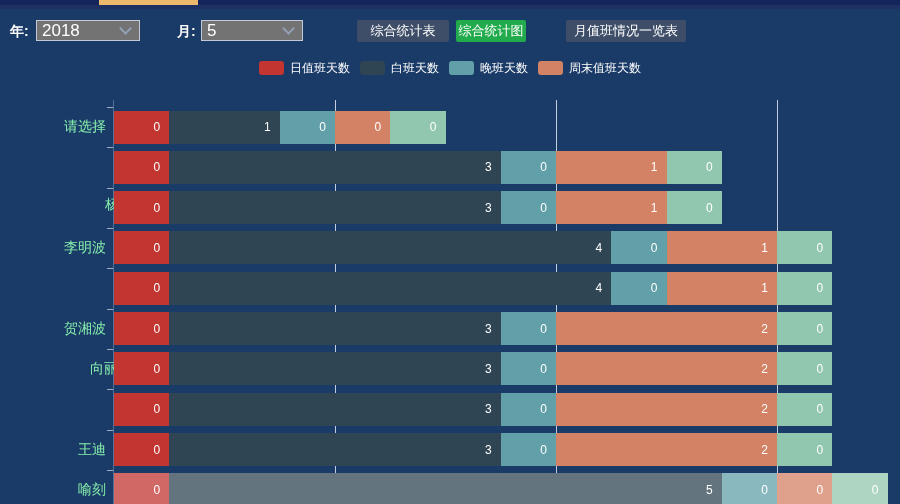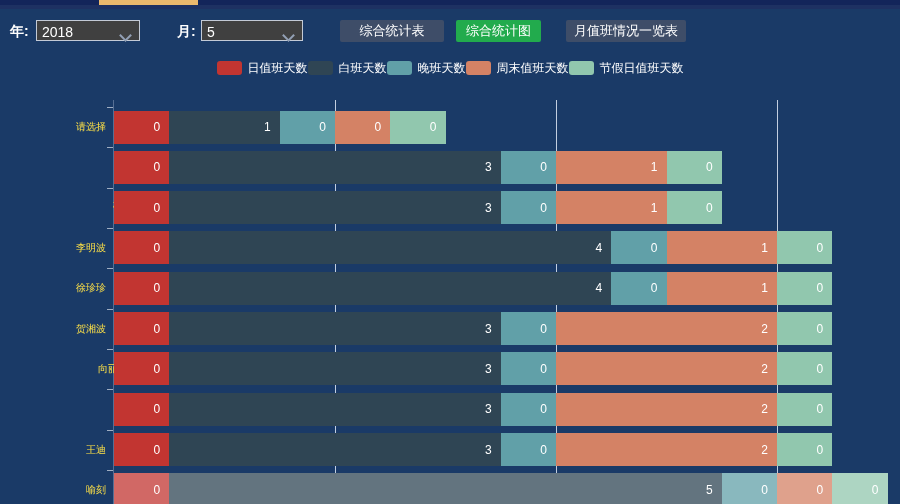--- a/index.html
+++ b/index.html
@@ -10,50 +10,50 @@
     position:relative;
   }
   .topstrip{position:absolute;left:0;top:0;width:900px;height:5px;background:#13255a;}
   .topstrip-accent{position:absolute;left:99px;top:0;width:99px;height:5px;background:#ecb96d;}
   .topstrip2{position:absolute;left:0;top:5px;width:900px;height:4px;background:#1e3162;}
 
   .toolbar{position:absolute;left:0;top:9px;width:900px;height:50px;}
   .field-label{position:absolute;color:#ffffff;font-size:14px;font-weight:bold;top:14px;}
   .select-box{
     position:absolute;top:11px;height:21px;box-sizing:border-box;
-    background:#404040;border:1px solid #c3cad6;
-    display:flex;align-items:flex-end;justify-content:space-between;
-    color:#ffffff;font-size:14px;padding:0 9px 0 5px;cursor:pointer;
+    background:#737373;border:1px solid #c3cad6;
+    display:flex;align-items:center;justify-content:space-between;
+    color:#ffffff;font-size:17px;padding:0 9px 0 5px;cursor:pointer;
   }
   .chev{
     width:7px;height:7px;border-right:2px solid #93a0b5;border-bottom:2px solid #93a0b5;
     transform:rotate(45deg);margin-top:-4px;flex:0 0 auto;
   }
   .btn{
     position:absolute;top:11px;height:22px;border-radius:2px;
     display:flex;align-items:center;justify-content:center;
     color:#ffffff;font-size:13px;cursor:pointer;background:#3e4d68;
   }
   .btn.active{background:#22ab4d;}
 
   .legend{
     position:absolute;left:0;top:59px;width:900px;height:18px;
-    display:flex;align-items:center;justify-content:center;
+    display:flex;align-items:center;justify-content:center;gap:10px;
   }
   .legend-item{display:flex;align-items:center;gap:6px;cursor:pointer;}
   .legend-swatch{width:25px;height:14px;border-radius:3px;}
   .legend-label{color:#ffffff;font-size:12px;}
 
   .chart{position:absolute;left:0;top:0;width:900px;height:504px;}
   .gridline{position:absolute;top:100px;height:404px;width:1px;background:rgba(224,233,246,0.85);}
   .axis-line{position:absolute;top:100px;height:404px;width:1px;background:rgba(160,178,203,0.45);}
   .axis-tick{position:absolute;width:6px;height:1px;background:#9fadc2;}
   .cat-label{
     position:absolute;left:0;display:flex;align-items:center;justify-content:flex-end;
-    color:#fde047;font-size:10px;
+    color:#86efac;font-size:14px;
   }
   .bar-row{position:absolute;display:flex;}
   .seg{
     height:100%;box-sizing:border-box;flex:0 0 auto;
     display:flex;align-items:center;justify-content:flex-end;
     padding-right:9px;color:#ffffff;font-size:12px;
   }
 </style>
 </head>
 <body>
@@ -69,45 +69,41 @@
     <span>2018</span>
     <span class="chev"></span>
   </div>
 
   <span class="field-label" style="left:177px">月:</span>
   <div class="select-box" style="left:201px;width:102px">
     <span>5</span>
     <span class="chev"></span>
   </div>
 
-  <div class="btn" style="left:340px;width:104px">综合统计表</div>
-  <div class="btn active" style="left:456px;width:85px">综合统计图</div>
+  <div class="btn" style="left:357px;width:92px">综合统计表</div>
+  <div class="btn active" style="left:456px;width:70px">综合统计图</div>
   <div class="btn" style="left:566px;width:120px">月值班情况一览表</div>
 </div>
 
 <div class="legend" id="legend">
     <div class="legend-item">
       <span class="legend-swatch" style="background: rgb(194, 53, 49);"></span>
       <span class="legend-label">日值班天数</span>
     </div>
     <div class="legend-item">
       <span class="legend-swatch" style="background: rgb(47, 69, 84);"></span>
       <span class="legend-label">白班天数</span>
     </div>
     <div class="legend-item">
       <span class="legend-swatch" style="background: rgb(97, 160, 168);"></span>
       <span class="legend-label">晚班天数</span>
     </div>
     <div class="legend-item">
       <span class="legend-swatch" style="background: rgb(212, 130, 101);"></span>
       <span class="legend-label">周末值班天数</span>
-    </div>
-    <div class="legend-item">
-      <span class="legend-swatch" style="background: rgb(145, 199, 174);"></span>
-      <span class="legend-label">节假日值班天数</span>
     </div>
   </div>
 
 <div class="chart" id="chart">
     <div class="gridline" style="left: 335px;"></div>
     <div class="gridline" style="left: 556px;"></div>
     <div class="gridline" style="left: 777px;"></div>
     <div class="axis-line" style="left: 113px;"></div>
     <div class="axis-tick" style="left: 107px; top: 107px;"></div>
     <div class="axis-tick" style="left: 107px; top: 147.33px;"></div>
@@ -183,21 +179,20 @@
       <div class="seg" style="width: 55.25px; background: rgb(97, 160, 168);">
         <span>0</span>
       </div>
       <div class="seg" style="width: 110.5px; background: rgb(212, 130, 101);">
         <span>1</span>
       </div>
       <div class="seg" style="width: 55.25px; background: rgb(145, 199, 174);">
         <span>0</span>
       </div>
     </div>
-    <div class="cat-label" style="top: 268.32px; height: 40.33px; width: 106px;">徐珍珍</div>
     <div class="bar-row" style="left: 114px; top: 271.82px; height: 33px;">
       <div class="seg" style="width: 55.25px; background: rgb(194, 53, 49);">
         <span>0</span>
       </div>
       <div class="seg" style="width: 442px; background: rgb(47, 69, 84);">
         <span>4</span>
       </div>
       <div class="seg" style="width: 55.25px; background: rgb(97, 160, 168);">
         <span>0</span>
       </div>

